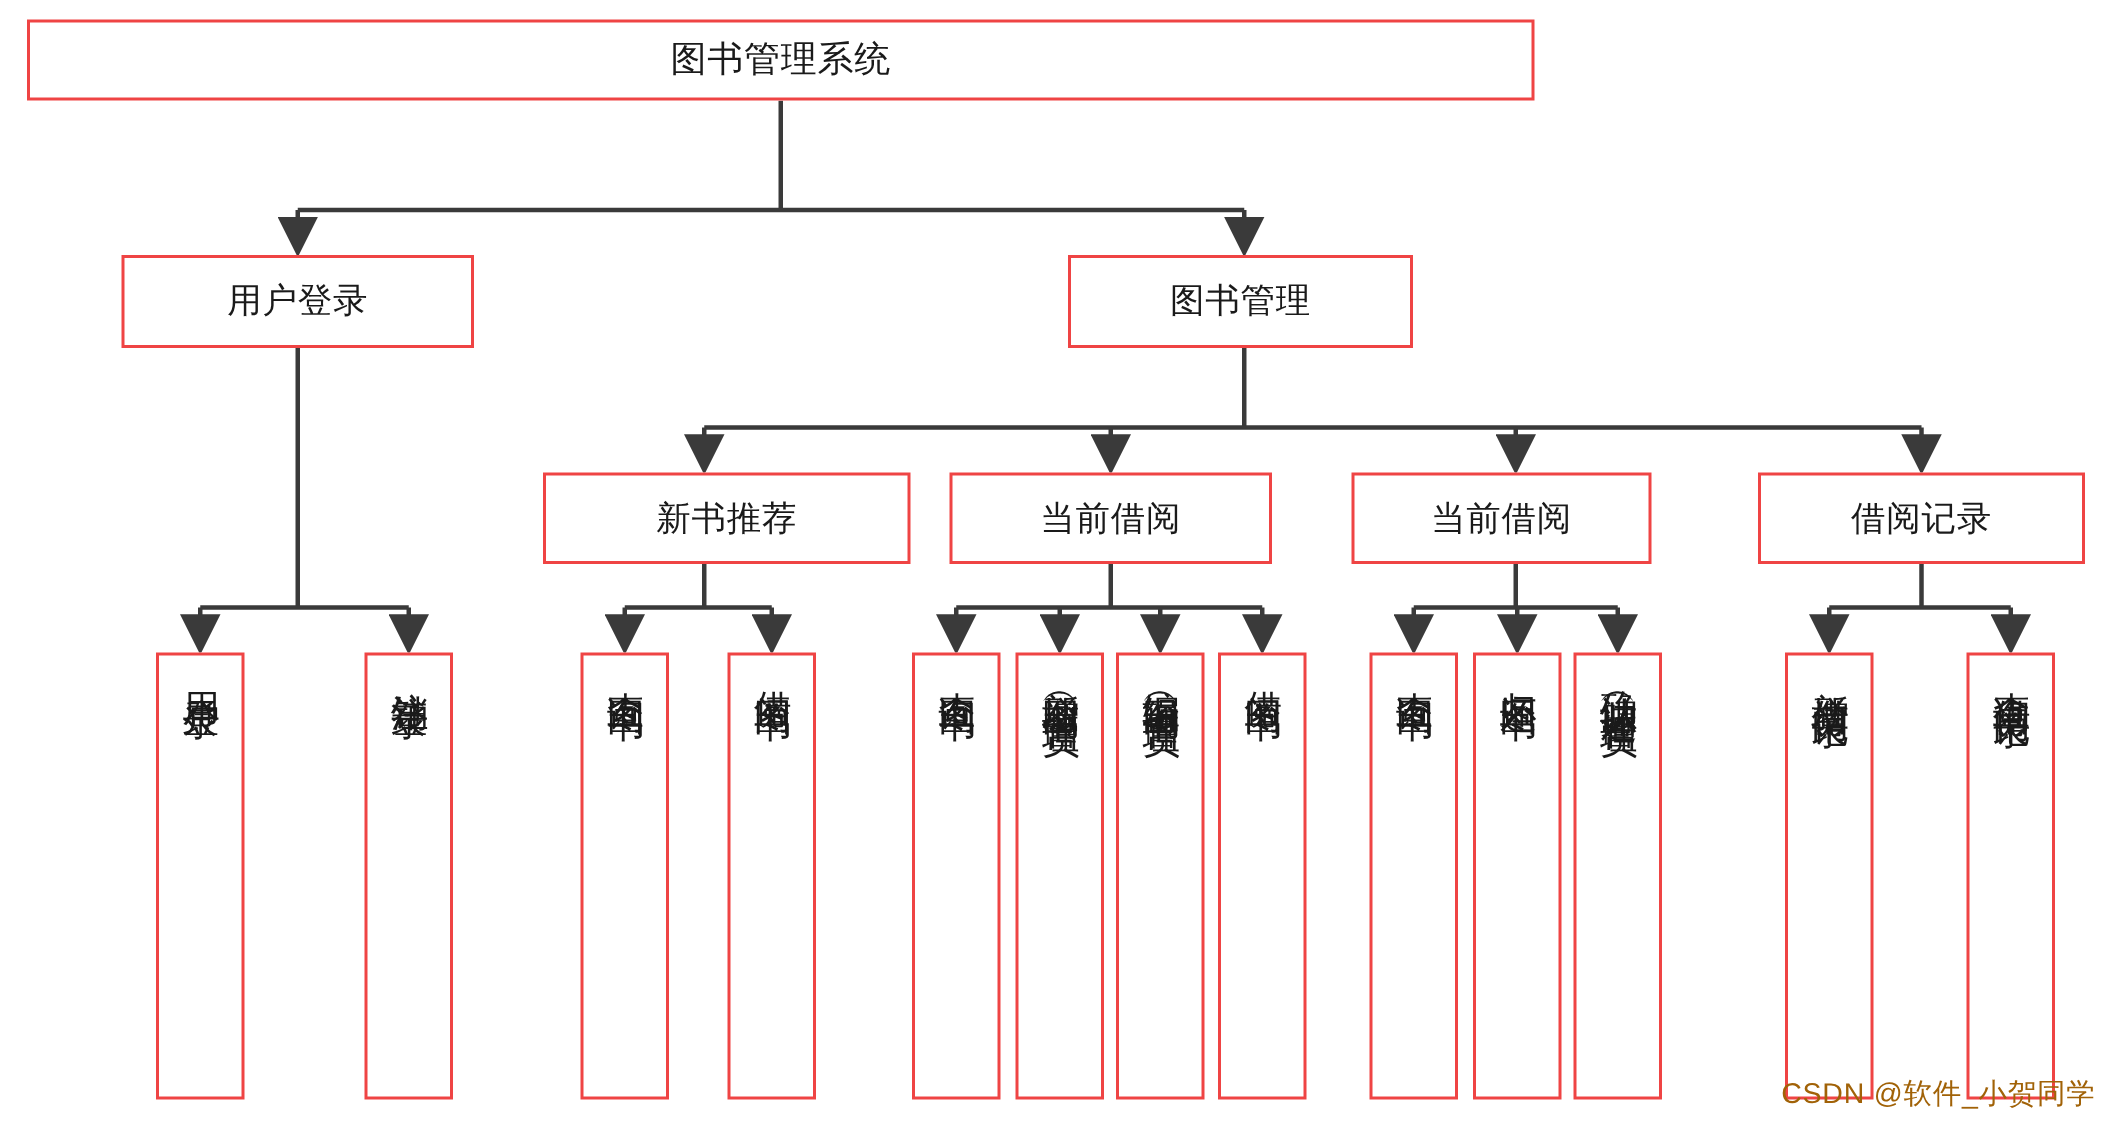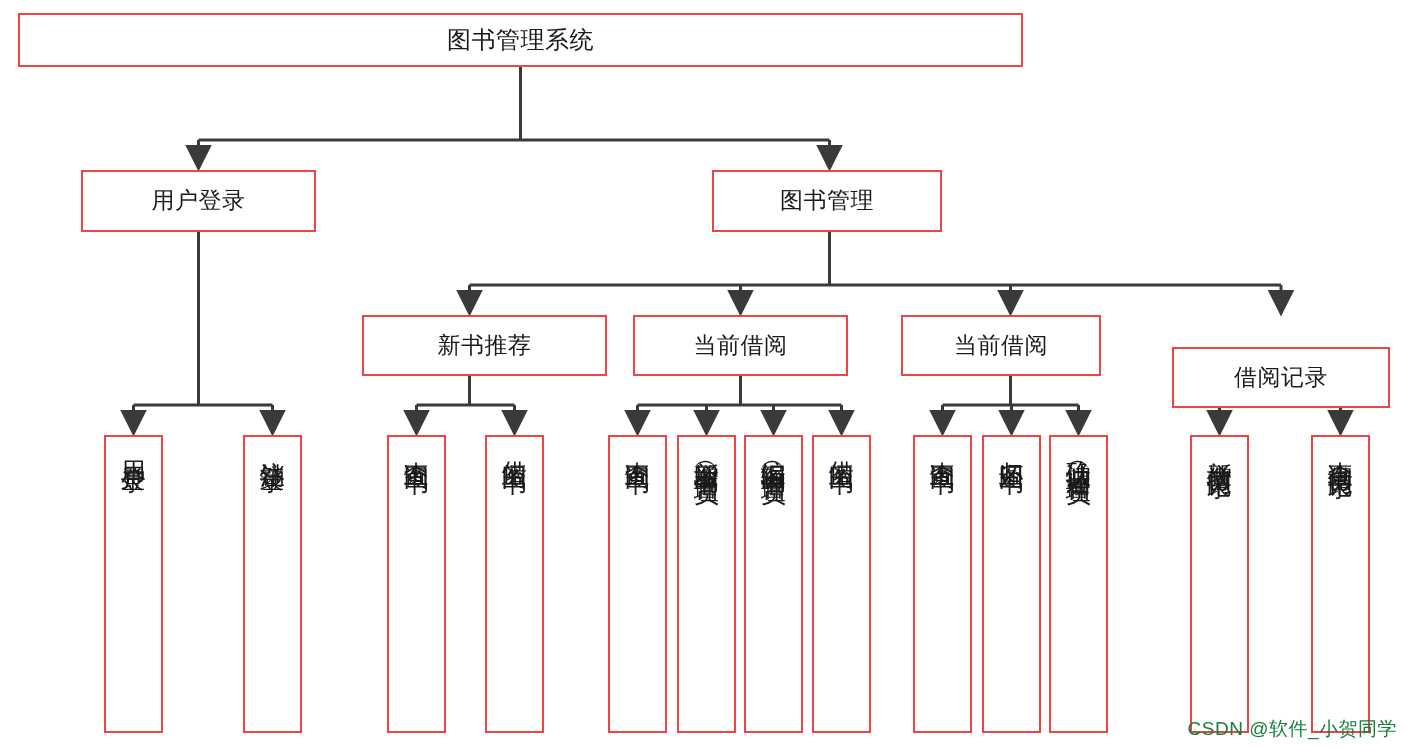--- a/index.html
+++ b/index.html
@@ -62,21 +62,21 @@
     font-size: 25px;
     line-height: 1.05;
     letter-spacing: 3px;
     white-space: nowrap;
   }
   .watermark {
     position: absolute;
     right: 8px;
     bottom: 5px;
     font-size: 19px;
-    color: #15803d;
+    color: #a16207;
     z-index: 8;
     white-space: nowrap;
     letter-spacing: 0.5px;
   }
 </style>
 </head>
 <body>
 
 <div id="canvas">
 
@@ -135,21 +135,21 @@
       </div>
       <div class="node h" style="left: 362px; top: 315px; width: 245px; height: 61px;">
         <span class="label">新书推荐</span>
       </div>
       <div class="node h" style="left: 633px; top: 315px; width: 215px; height: 61px;">
         <span class="label">当前借阅</span>
       </div>
       <div class="node h" style="left: 901px; top: 315px; width: 200px; height: 61px;">
         <span class="label">当前借阅</span>
       </div>
-      <div class="node h" style="left: 1172px; top: 315px; width: 218px; height: 61px; margin-top: 32px;">
+      <div class="node h" style="left: 1172px; top: 315px; width: 218px; height: 61px;">
         <span class="label">借阅记录</span>
       </div>
       <div class="node v" style="left: 104px; top: 435px; width: 59px; height: 298px;">
         <span class="label">用户登录</span>
       </div>
       <div class="node v" style="left: 243px; top: 435px; width: 59px; height: 298px;">
         <span class="label">注销登录</span>
       </div>
       <div class="node v" style="left: 387px; top: 435px; width: 59px; height: 298px;">
         <span class="label">查询图书</span>

